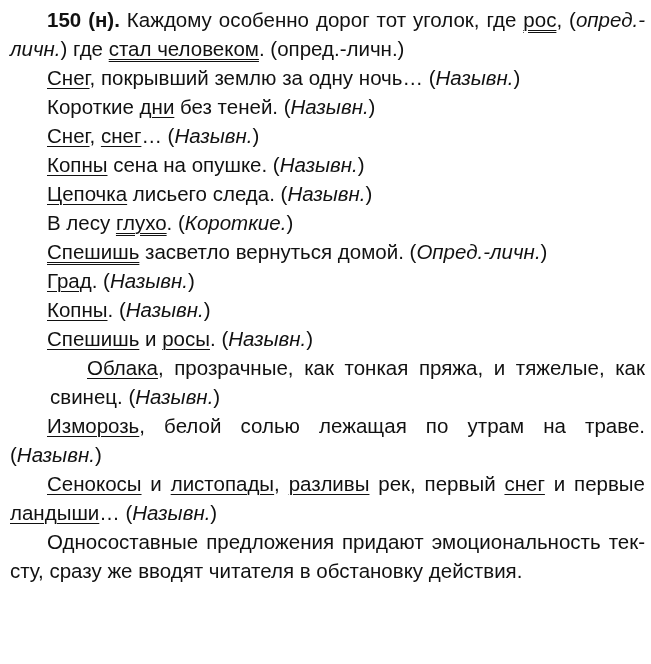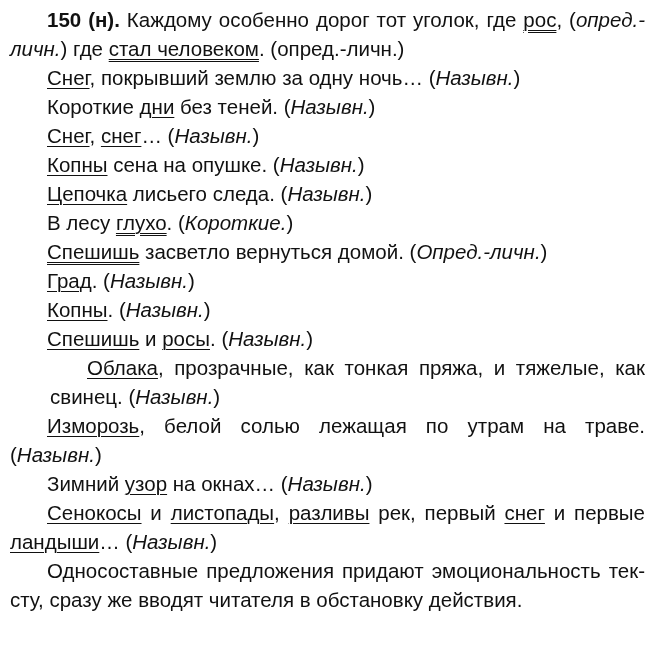--- a/index.html
+++ b/index.html
@@ -47,18 +47,17 @@
   <p class="para"><span class="u1">Град</span><span>. (</span><span class="it">Назывн.</span><span>)</span></p>
 
   <p class="para"><span class="u1">Копны</span><span>. (</span><span class="it">Назывн.</span><span>)</span></p>
 
   <p class="para"><span class="u1">Спешишь</span><span> и </span><span class="u1">росы</span><span>. (</span><span class="it">Назывн.</span><span>)</span></p>
 
   <p class="para" lang="ru" style="hyphens: manual; margin-left: 40px;"><span class="u1">Облака</span><span>, прозрачные, как тонкая пряжа, и тяжелые, как сви­нец. (</span><span class="it">Назывн.</span><span>)</span></p>
 
   <p class="para"><span class="u1">Изморозь</span><span>, белой солью лежащая по утрам на траве. (</span><span class="it">Назывн.</span><span>)</span></p>
 
-  <p class="para"><span>Зимний </span><span class="u1">узор</span><span> на окнах… (</span><span class="it">Назывн.</span><span>)</span></p>
 
   <p class="para"><span class="u1">Сенокосы</span><span> и </span><span class="u1">листопады</span><span>, </span><span class="u1">разливы</span><span> рек, первый </span><span class="u1">снег</span><span> и первые </span><span class="u1">ландыши</span><span>… (</span><span class="it">Назывн.</span><span>)</span></p>
 
   <p class="para" lang="ru" style="hyphens: manual;"><span>Односоставные предложения придают эмоциональность тек­сту, сразу же вводят читателя в обстановку действия.</span></p>
 </div>
 
 </body></html>

